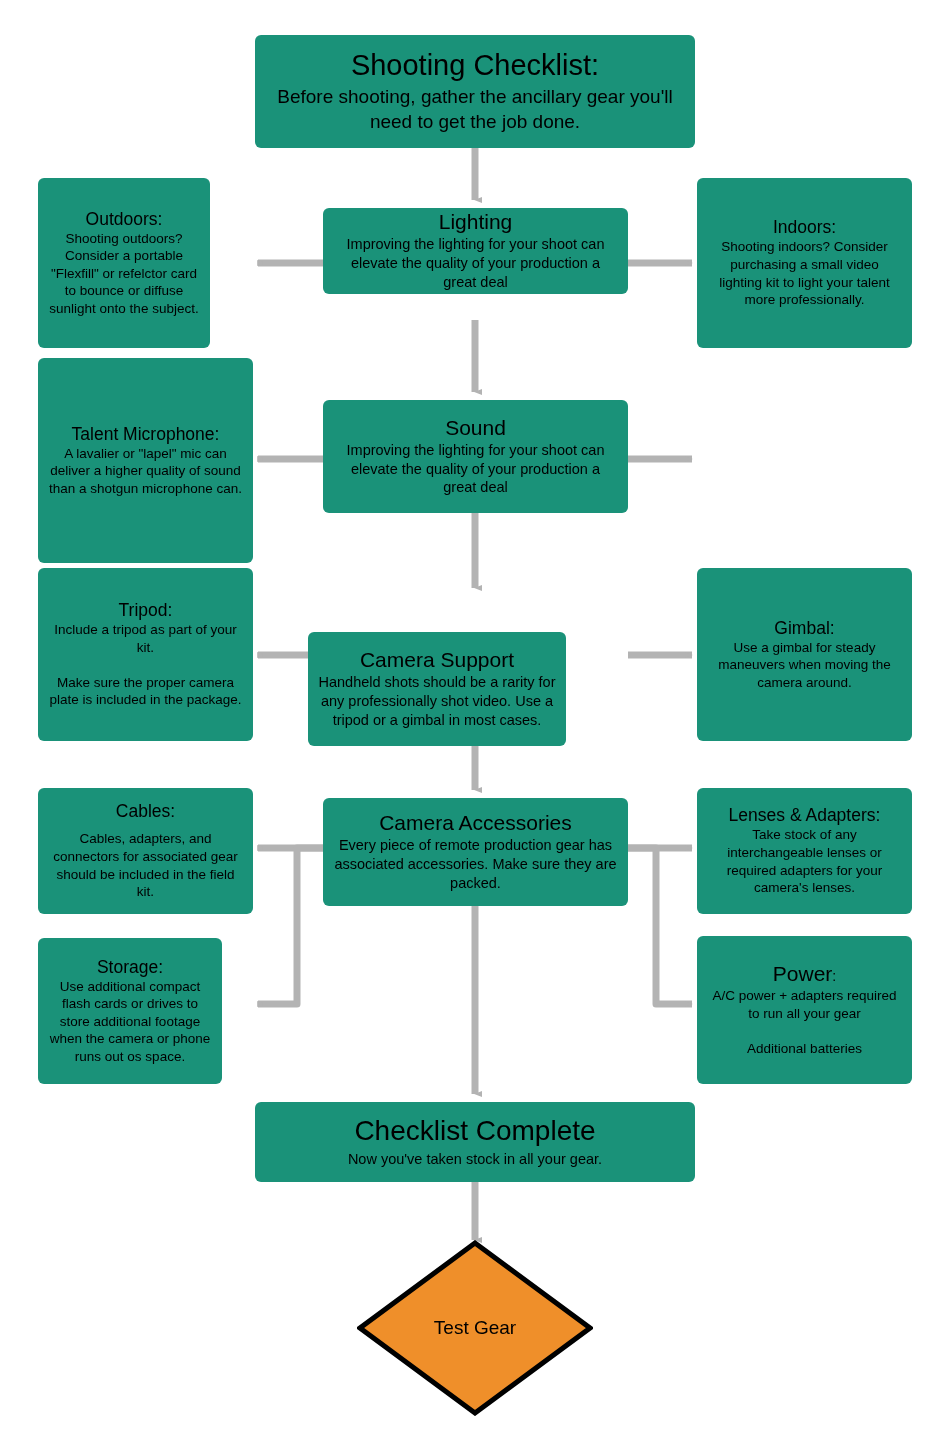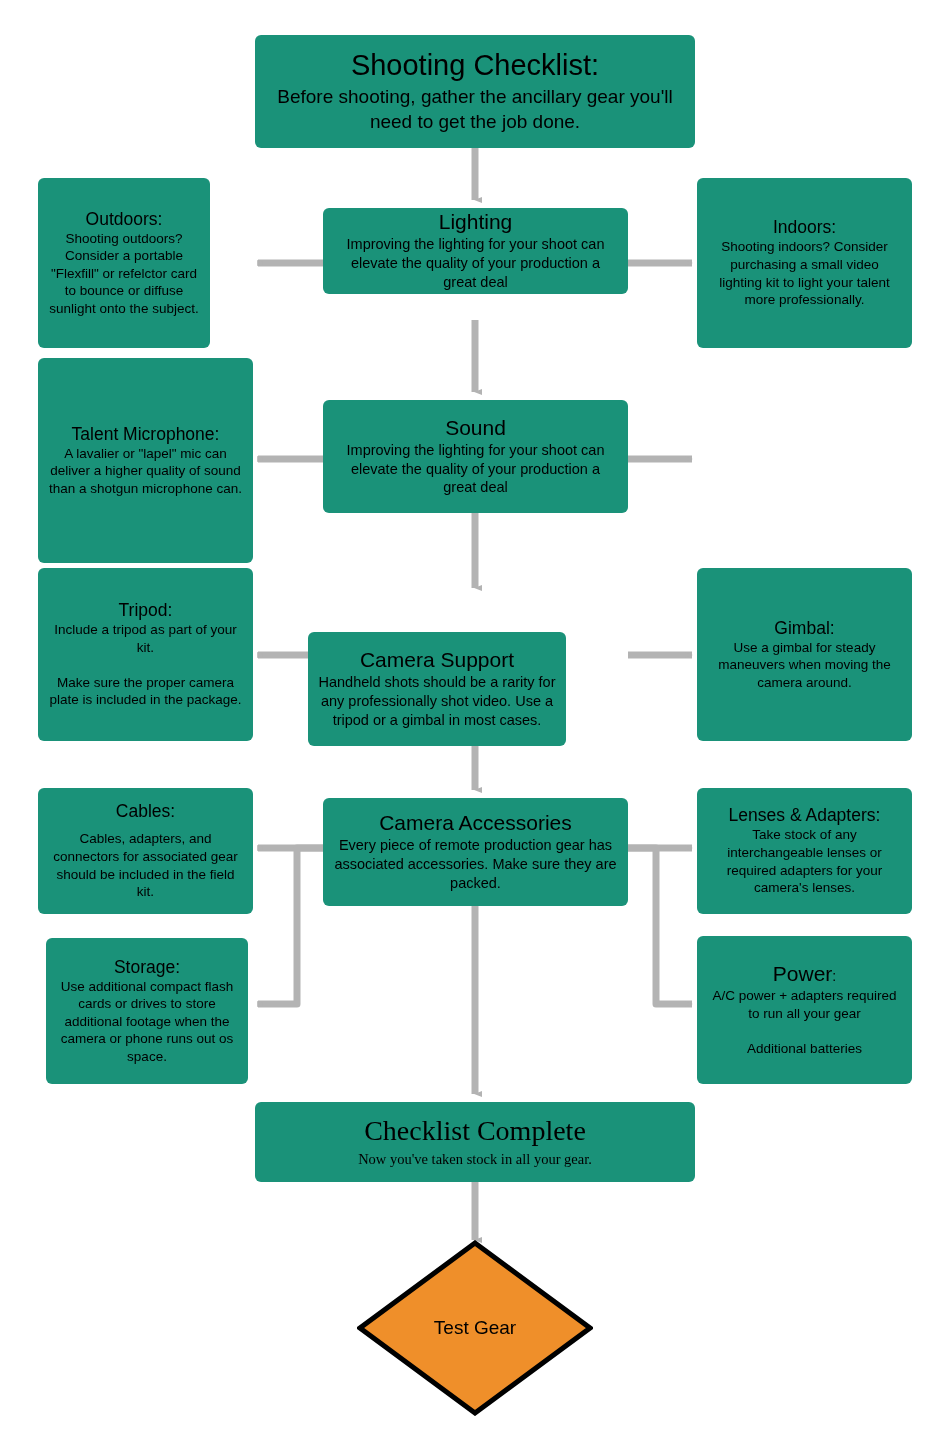--- a/index.html
+++ b/index.html
@@ -182,38 +182,38 @@
   <div class="node spine" style="left:323px; top:798px; width:305px; height:108px;">
     <div class="title">Camera Accessories</div>
     <div class="body">Every piece of remote production gear has associated accessories. Make sure they are packed.</div>
   </div>
 
   <div class="node side" style="left:38px; top:788px; width:215px; height:126px;gap:8px;">
     <div class="title">Cables:</div>
     <div class="body">Cables, adapters, and connectors for associated gear should be included in the field kit.</div>
   </div>
 
-  <div class="node side" style="left:46px; top:938px; width:202px; height:146px;text-align:center;">
+  <div class="node side" style="left:38px; top:938px; width:184px; height:146px;text-align:center;">
     <div class="title">Storage:</div>
     <div class="body">Use additional compact flash cards or drives to store additional footage when the camera or phone runs out os space.</div>
   </div>
 
   <div class="node side" style="left:697px; top:788px; width:215px; height:126px;">
     <div class="title">Lenses &amp; Adapters:</div>
     <div class="body">Take stock of any interchangeable lenses or required adapters for your camera's lenses.</div>
   </div>
 
   <div class="node side power-node" style="left:697px; top:936px; width:215px; height:148px;">
     <div class="title"><span>Power</span><span class="small-colon">:</span></div>
     <div class="body">A/C power + adapters required to run all your gear
 
 Additional batteries</div>
   </div>
 
-  <div class="node complete-node" style="left:255px; top:1102px; width:440px; height:80px;font-family:Liberation Serif, serif;">
+  <div class="node complete-node" style="left:255px; top:1102px; width:440px; height:80px;">
     <div class="title">Checklist Complete</div>
     <div class="body">Now you've taken stock in all your gear.</div>
   </div>
 
   <div class="diamond-wrap" style="left:357px; top:1240px; width:236px; height:176px;">
     <svg class="diamond-shape" viewBox="0 0 236 176" preserveAspectRatio="none">
       <polygon points="118,3 233,88 118,173 3,88" fill="#ef8f2a" stroke="#000000" stroke-width="5"></polygon>
     </svg>
     <span class="diamond-label">Test Gear</span>
   </div>

